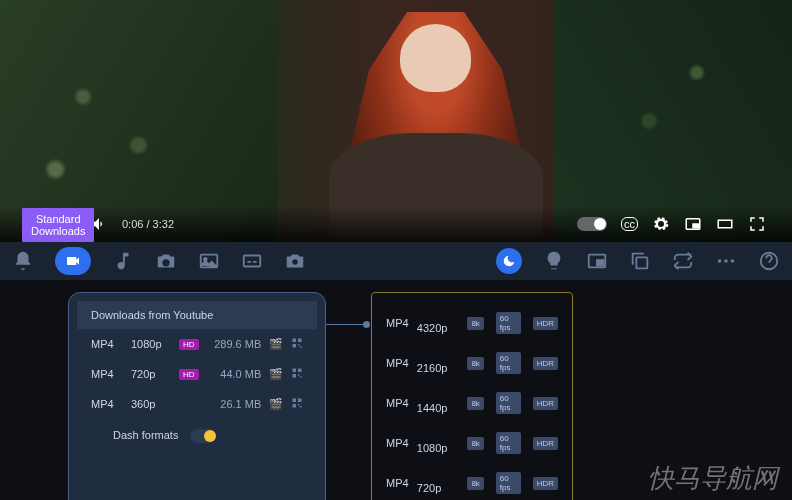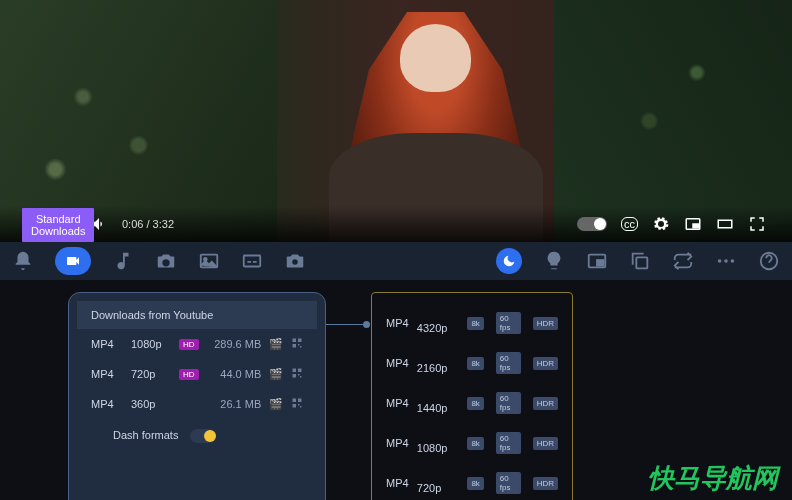--- a/index.html
+++ b/index.html
@@ -50,21 +50,21 @@
 .connector1::after { content:""; position:absolute; right:-4px; top:-4px; width:7px;height:7px; background:#5a7aa0; border-radius:50%;}
 
 
 .panel-right { width:202px; border:1px solid #8a7a32; border-radius:4px; padding:10px 0;}
 .rrow { display:flex; align-items:center; padding:9px 14px; font-size:11px; color:#cdd6e6;}
 .rrow .fmt { width:40px; }
 .rrow .res { width:50px;margin-top:10px; }
 .tag { background:#3a4a68; color:#bcc9e0; font-size:8px; padding:2px 4px; border-radius:2px; margin-left:12px;}
 
 
-.watermark { position:absolute; right:14px; bottom:4px; font-size:26px; font-weight:700; font-style:italic; color:#22c55e; letter-spacing:0; font-family:"Arial Black",sans-serif;}
+.watermark { position:absolute; right:14px; bottom:4px; font-size:26px; font-weight:400; font-style:italic; color:#737373; letter-spacing:0; font-family:"Arial Black",sans-serif;}
 
 svg { width:100%; height:100%; }
 </style>
 </head>
 <body>
 
 <div class="player">
   <div class="thumb">
     <div class="foliage-l"></div>
     <div class="foliage-r"></div>

